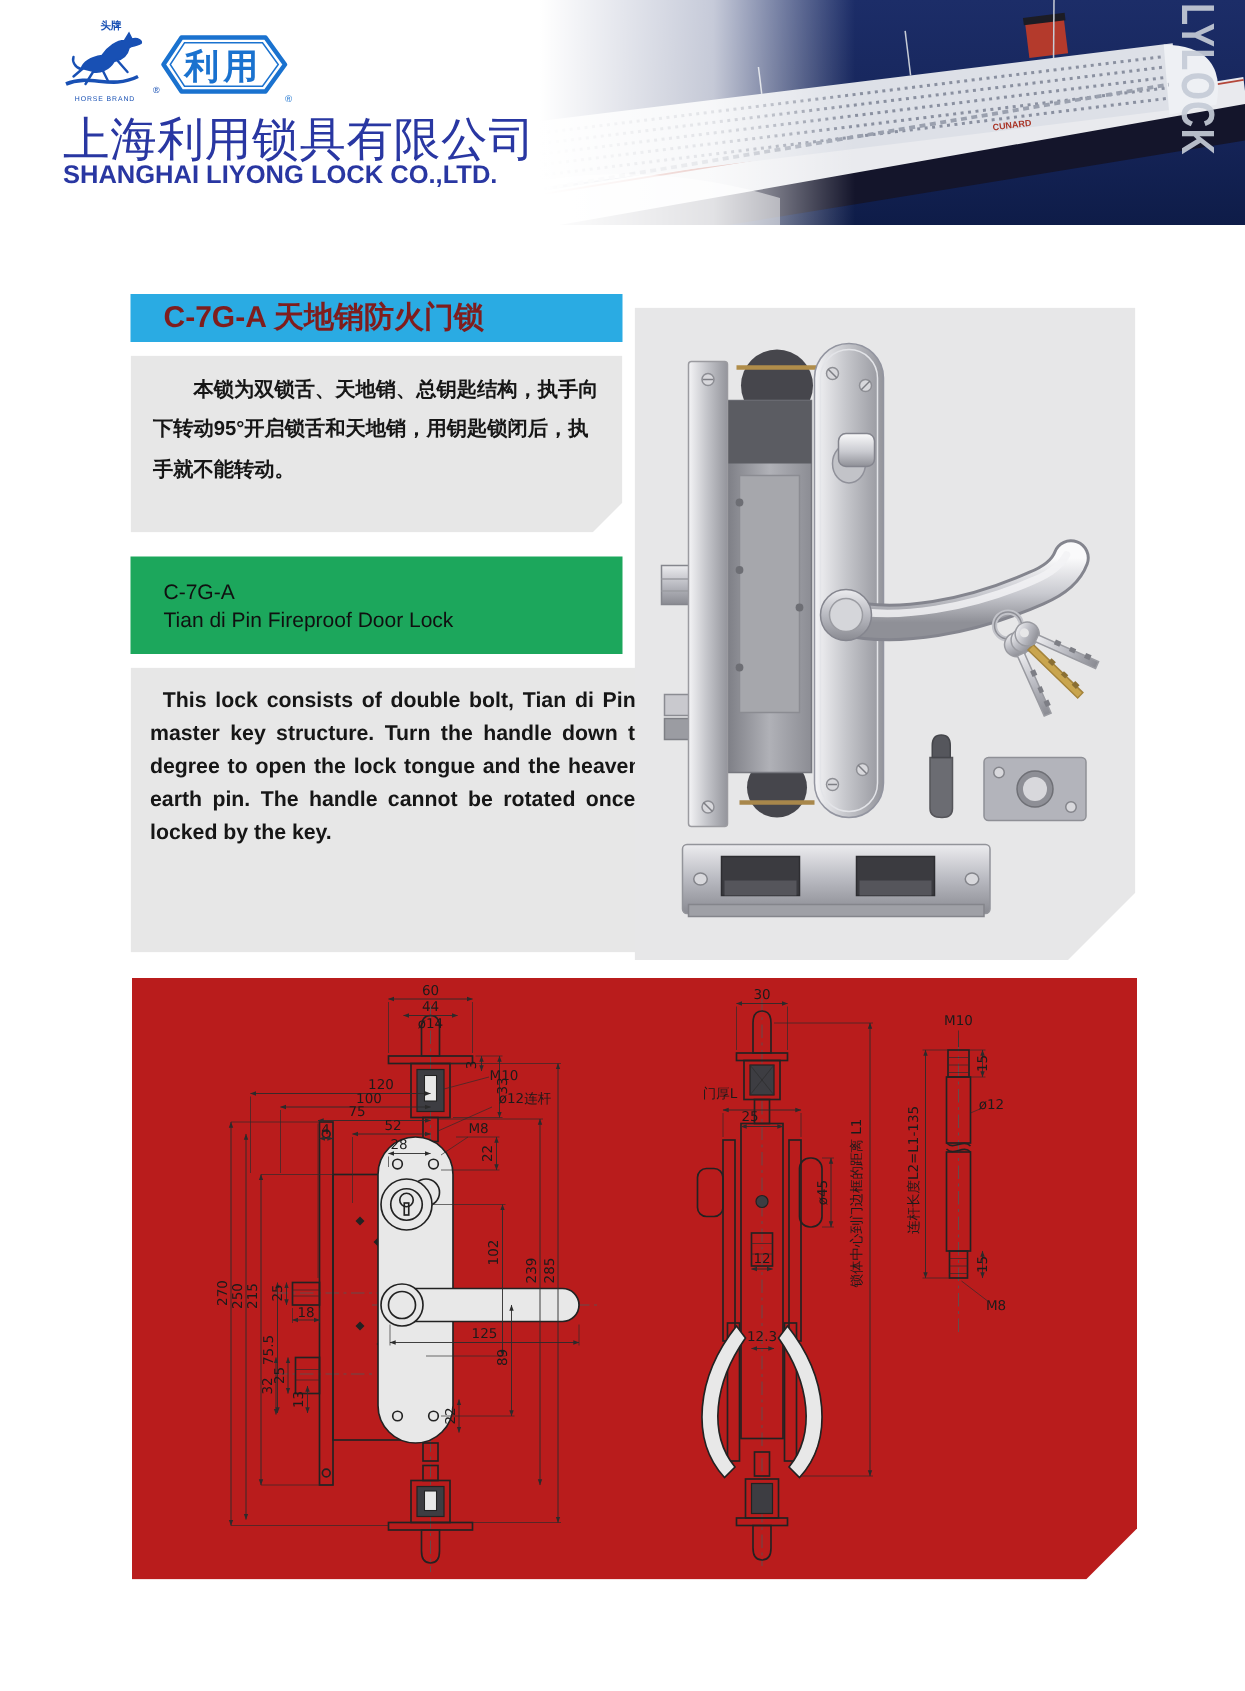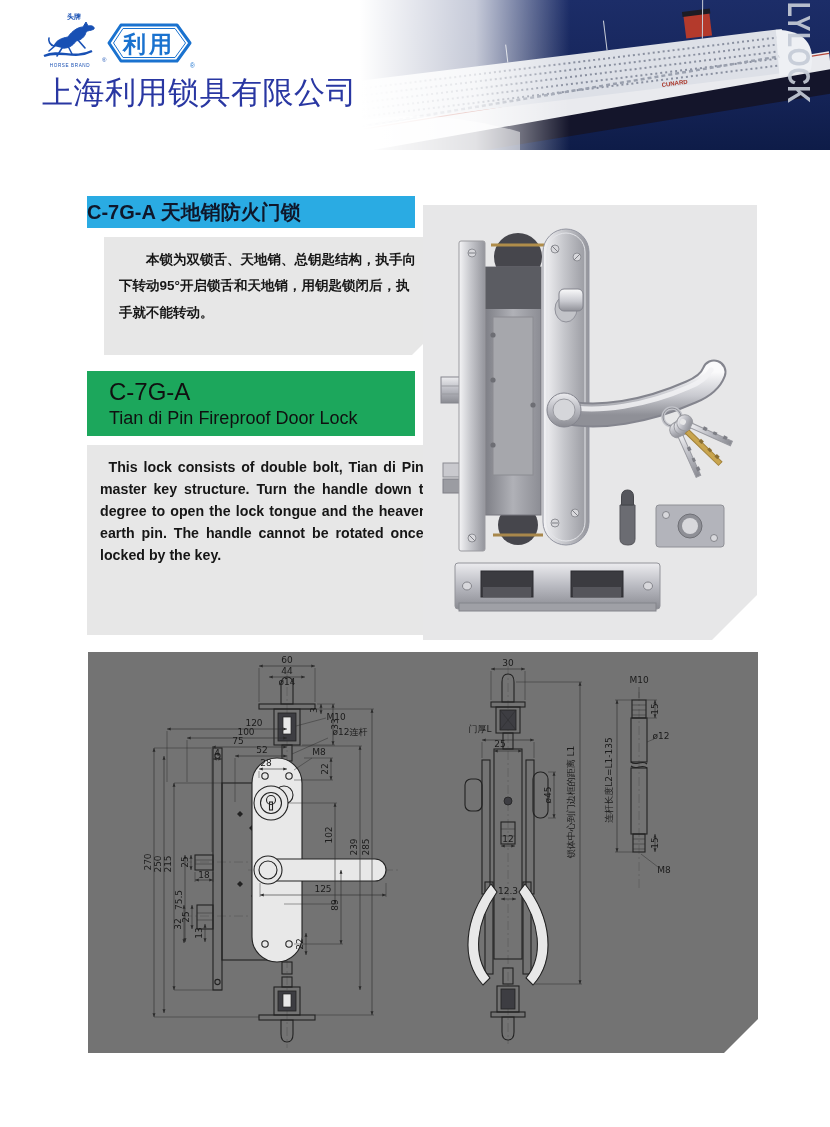--- a/index.html
+++ b/index.html
@@ -14,44 +14,44 @@
           color:rgba(196,203,214,.92);transform:scaleY(.78);transform-origin:top center;}
   .horse-logo{position:absolute;left:40px;top:10px;}
   .liyong-badge{position:absolute;left:106px;top:22px;}
   .company-cn{position:absolute;left:42px;top:72px;font-size:31px;font-weight:normal;
               color:#2937a2;letter-spacing:.5px;white-space:nowrap;}
   .company-en{position:absolute;left:42px;top:107px;font-size:17px;font-weight:bold;
               color:#2937a2;white-space:nowrap;}
 
   
   .bar-cn{position:absolute;left:87px;top:196px;width:328px;height:32px;background:#2aabe3;
-          color:#0f172a;font-size:20px;font-weight:bold;line-height:32px;
+          color:#7f1d1d;font-size:20px;font-weight:bold;line-height:32px;padding-left:22px;
           box-sizing:border-box;white-space:nowrap;}
   .panel-cn{position:absolute;left:87px;top:237px;width:328px;height:118px;background:#e7e7e7;
             clip-path:polygon(0 0,100% 0,100% calc(100% - 20px),calc(100% - 20px) 100%,0 100%);
             padding:10px 15px 0 15px;box-sizing:border-box;color:#161616;
-            font-size:13.5px;line-height:1.95;font-weight:bold;margin-left:17px;}
+            font-size:13.5px;line-height:1.95;font-weight:bold;}
   .panel-cn p{margin:0;text-indent:2em;}
   .bar-en{position:absolute;left:87px;top:371px;width:328px;height:65px;background:#1ca75c;
           color:#101010;padding-left:22px;box-sizing:border-box;display:flex;
           flex-direction:column;justify-content:center;}
-  .bar-en .t1{font-size:24px;line-height:1.3;}
-  .bar-en .t2{font-size:18px;line-height:1.3;}
+  .bar-en .t1{font-size:14px;line-height:1.3;}
+  .bar-en .t2{font-size:14px;line-height:1.3;}
   .panel-en{position:absolute;left:87px;top:445px;width:384px;height:190px;background:#e7e7e7;
             clip-path:polygon(0 0,100% 0,100% calc(100% - 24px),calc(100% - 24px) 100%,0 100%);
             padding:11px 13px 0 13px;box-sizing:border-box;color:#161616;
             font-size:14.2px;line-height:1.55;font-weight:bold;text-align:justify;}
   .panel-en p{margin:0;text-indent:.6em;}
 
   
   .panel-photo{position:absolute;left:423px;top:205px;width:334px;height:435px;background:#e7e7e8;
                clip-path:polygon(0 0,100% 0,100% calc(100% - 45px),calc(100% - 45px) 100%,0 100%);}
 
   
-  .panel-drawing{position:absolute;left:88px;top:652px;width:670px;height:401px;background:#737373;
+  .panel-drawing{position:absolute;left:88px;top:652px;width:670px;height:401px;background:#b91c1c;
                  clip-path:polygon(0 0,100% 0,100% calc(100% - 34px),calc(100% - 34px) 100%,0 100%);}
   .part{fill:none;stroke:#222;stroke-width:1.1;}
   .partF{fill:#e8e8e8;stroke:#222;stroke-width:1.1;}
   .dk{fill:#3d3d42;stroke:#222;stroke-width:.8;}
   .lt{fill:#e8e8e8;stroke:#222;stroke-width:.7;}
   .dim{stroke:#2b2b2b;stroke-width:.6;marker-start:url(#ar);marker-end:url(#ar);}
   .ext{stroke:#2b2b2b;stroke-width:.45;}
   .cl{stroke:#555;stroke-width:.55;stroke-dasharray:9 3 2 3;fill:none;}
   .dlabels text{font:9px "DejaVu Sans",sans-serif;fill:#1b1b1b;text-anchor:middle;}
 </style>
@@ -118,20 +118,21 @@
     </svg>
 
     <svg class="liyong-badge" width="92" height="48" viewBox="0 0 92 48">
       <polygon points="15,3 71,3 84,21 71,39 15,39 3,21" fill="none" stroke="#1a72cf" stroke-width="3" stroke-linejoin="round"></polygon>
       <polygon points="17,6.5 69,6.5 79.5,21 69,35.5 17,35.5 7.5,21" fill="none" stroke="#1a72cf" stroke-width="1"></polygon>
       <text x="43" y="30" font-size="23" font-weight="bold" letter-spacing="3" fill="#1a72cf" text-anchor="middle" font-family="Liberation Sans, sans-serif">利用</text>
       <text x="84" y="46" font-size="6.5" fill="#1a72cf">®</text>
     </svg>
 
     <div class="company-cn">上海利用锁具有限公司</div>
+    <div class="company-en">SHANGHAI LIYONG LOCK CO.,LTD.</div>
   </div>
 
   <div class="bar-cn">C-7G-A 天地销防火门锁</div>
   <div class="panel-cn">
     <p>本锁为双锁舌、天地销、总钥匙结构，执手向下转动95°开启锁舌和天地销，用钥匙锁闭后，执手就不能转动。</p>
   </div>
 
   <div class="bar-en">
     <span class="t1">C-7G-A</span>
     <span class="t2">Tian di Pin Fireproof Door Lock</span>

